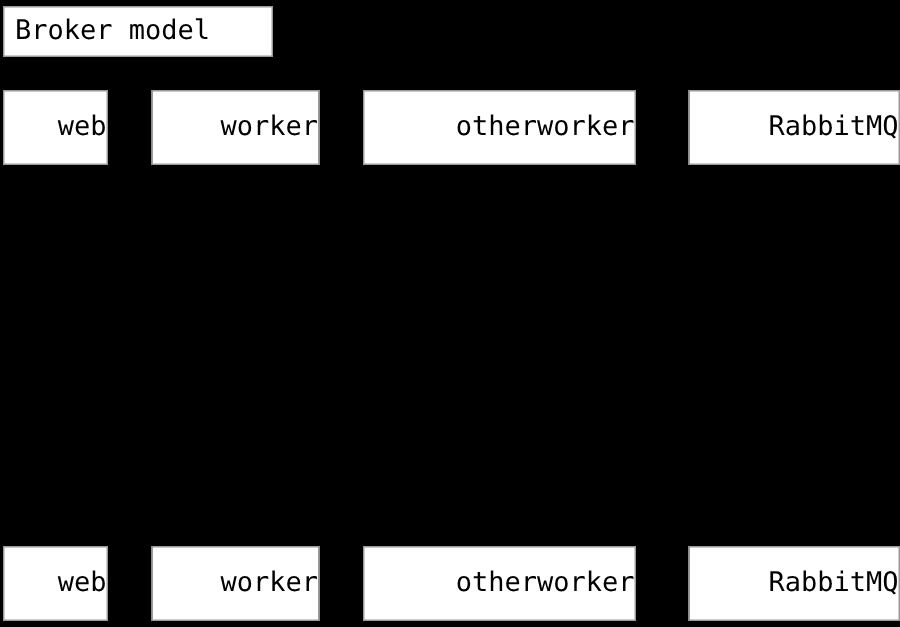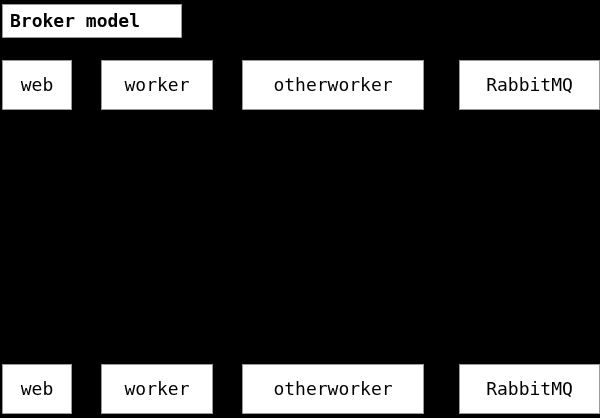--- a/index.html
+++ b/index.html
@@ -22,33 +22,32 @@
 
   
   .box {
     position: absolute;
     box-sizing: border-box;
     background: #ffffff;
     border: 1px solid #9a9a9a;
     color: #000000;
     display: flex;
     align-items: center;
-    justify-content: center;
+    justify-content: flex-end;
     font-family: "DejaVu Sans Mono", "Liberation Mono", monospace;
     font-size: 18px;
     line-height: 1;
     letter-spacing: 0;
     white-space: nowrap;
     overflow: hidden;
   }
 
   .title-box {
     justify-content: flex-start;
     padding-left: 7px;
-    font-weight: bold;
   }
 
   
   .lifeline {
     position: absolute;
     width: 1px;
     background: transparent;
   }
 </style>
 </head>

